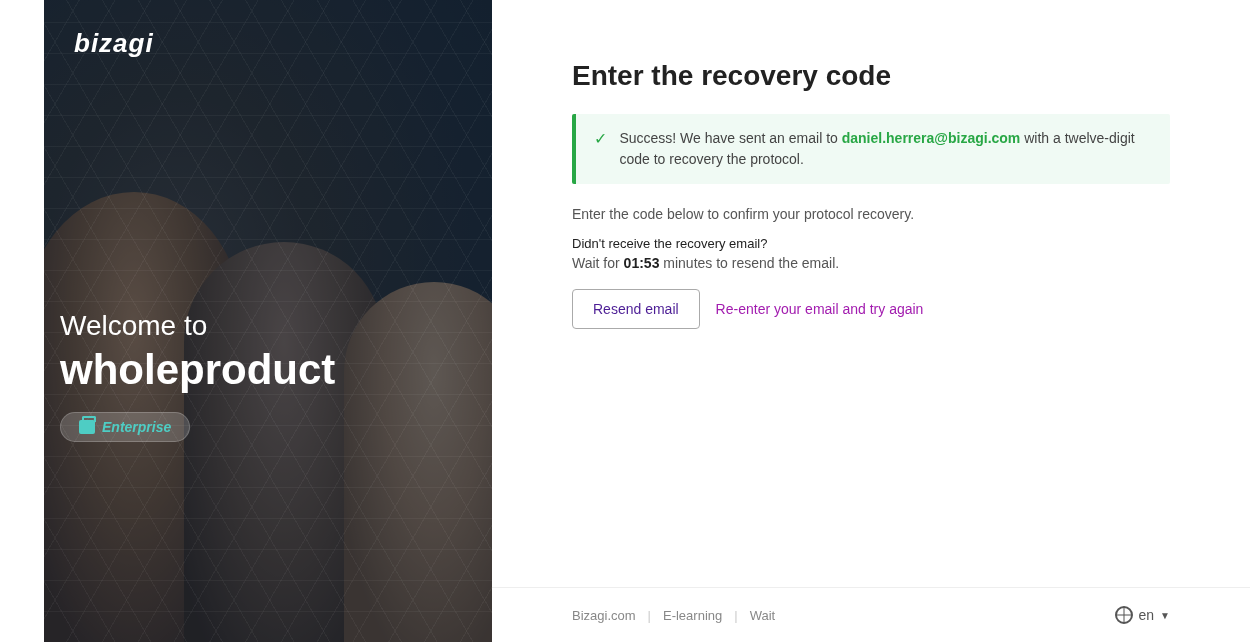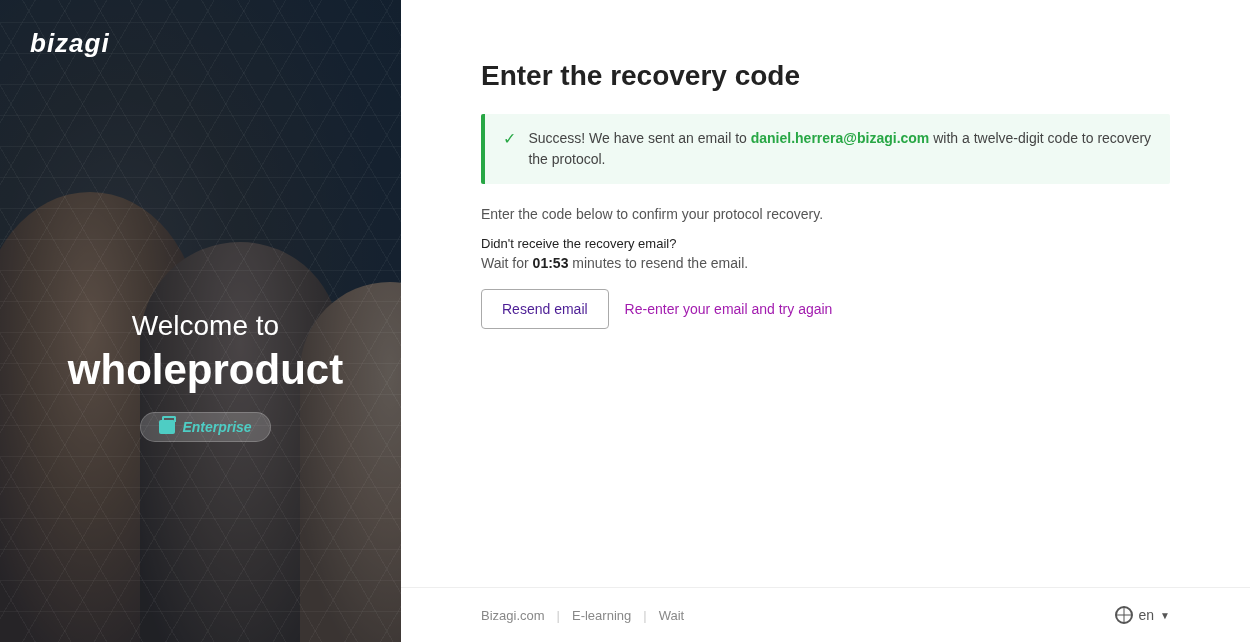--- a/index.html
+++ b/index.html
@@ -1,25 +1,26 @@
 <!DOCTYPE html>
 <html><head>
   <meta charset="utf-8">
   <style>
     * { margin: 0; padding: 0; box-sizing: border-box; }
     body { font-family: 'Segoe UI', Arial, sans-serif; width: 1250px; height: 642px; display: flex; overflow: hidden; }
 
     
     .left-panel {
-      width: 401px;
+      width: 448px;
       height: 642px;
       position: relative;
       flex-shrink: 0;
       background: #2a3a4a;
       overflow: hidden;
+      margin-left: 44px;
     }
     .left-panel-photo {
       position: absolute;
       inset: 0;
       
       background:
         linear-gradient(rgba(20,35,50,0.55), rgba(20,35,50,0.55)),
         radial-gradient(ellipse at 30% 40%, #8a7060 0%, #5a4535 30%, #2a3040 70%, #1a2535 100%);
     }
     
@@ -40,22 +41,22 @@
       color: white;
       font-size: 26px;
       font-weight: 700;
       letter-spacing: 1px;
       font-style: italic;
     }
 
     .welcome-text {
       position: absolute;
       bottom: 200px;
-      left: 10px; right: 0;
-      text-align: center;
+      left: 16px; right: 0;
+      text-align: left;
       color: white;
     }
     .welcome-text .welcome-to {
       font-size: 28px;
       font-weight: 300;
       display: block;
       margin-bottom: 4px;
     }
     .welcome-text .product-name {
       font-size: 42px;

